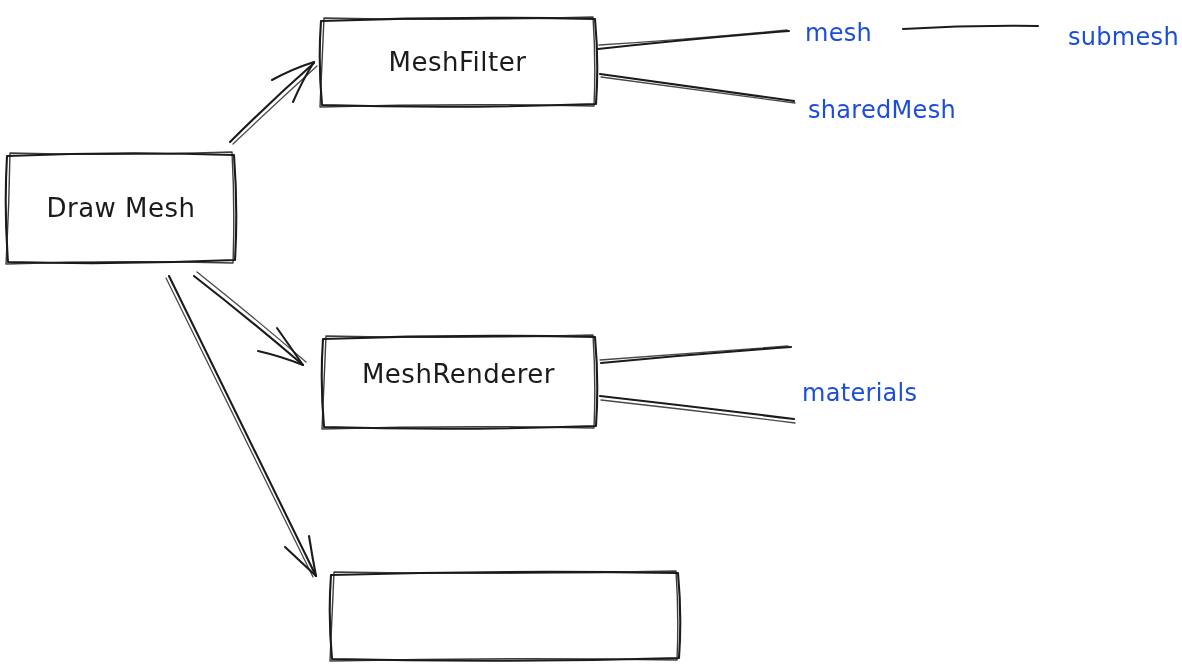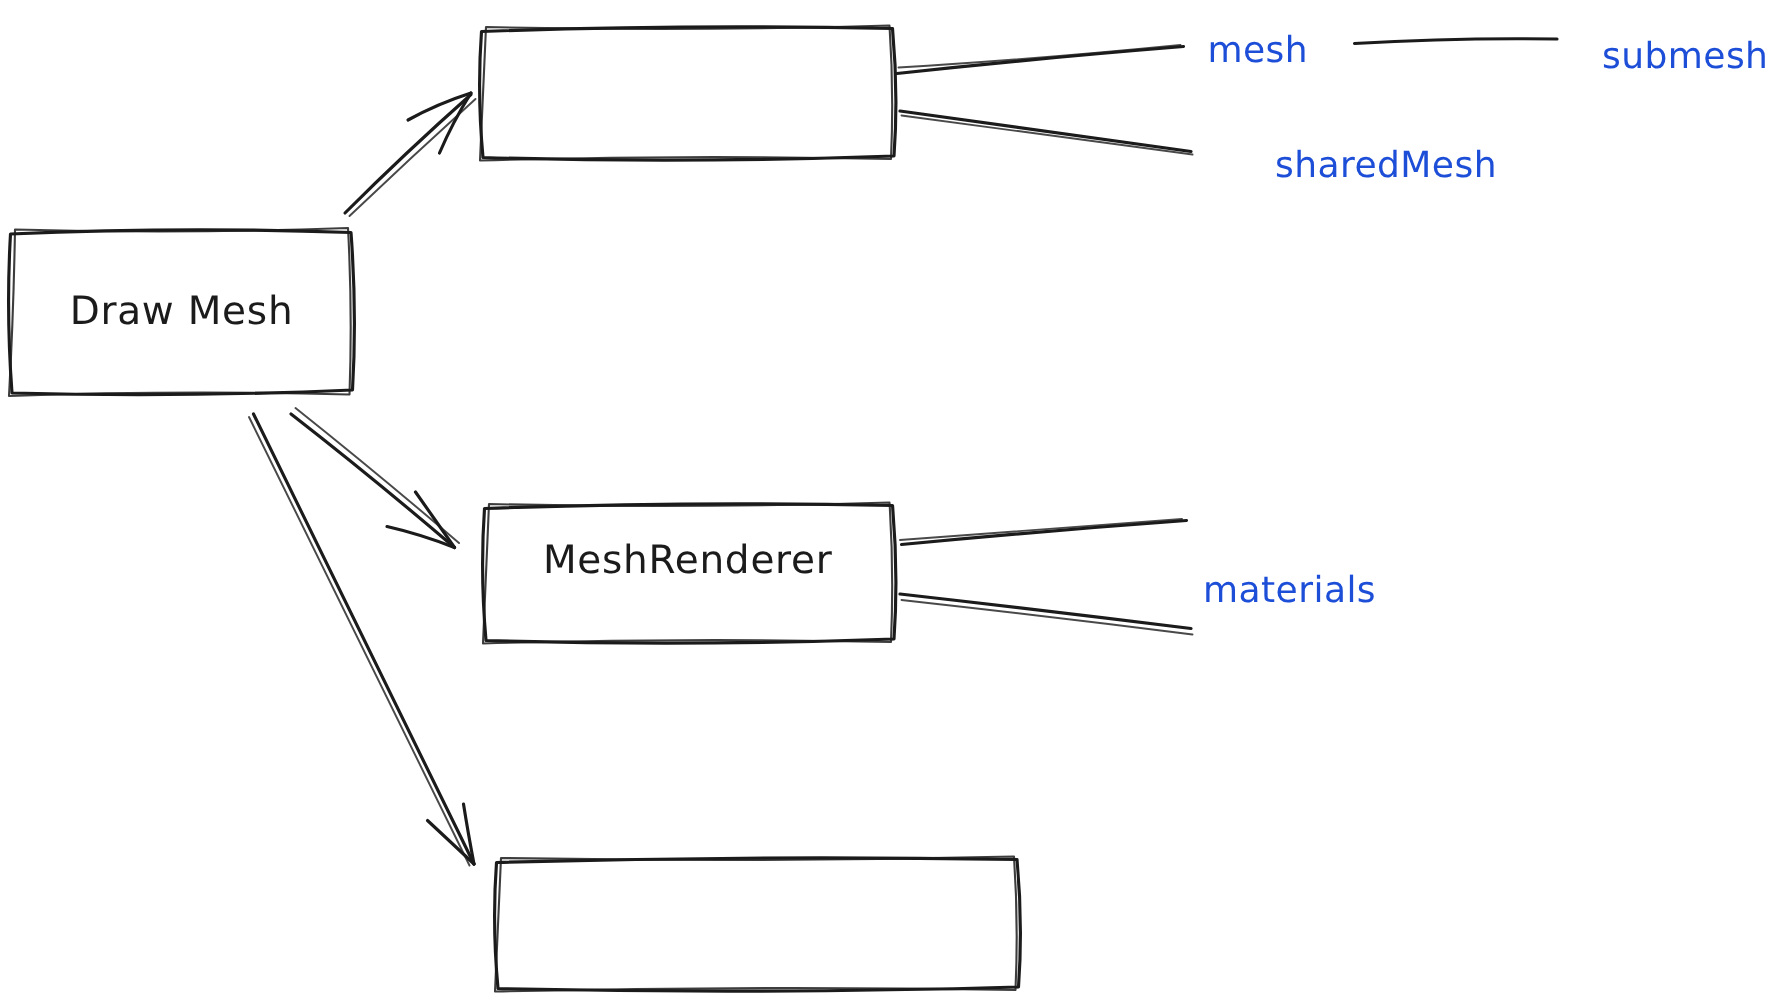--- a/index.html
+++ b/index.html
@@ -122,26 +122,27 @@
     </g>
 
     <g>
       <path class="edge" d="M600,396 Q697,407 794,419"></path>
       <path class="edge2" d="M601,400 Q700,411 795,423"></path>
     </g>
   </svg>
 
   <div class="node-label" style="left:5px; top:153px; width:232px; height:110px;">Draw Mesh</div>
 
+  <div class="node-label" style="left:318px; top:18px; width:279px; height:88px;">MeshFilter</div>
 
   <div class="node-label" style="left:320px; top:336px; width:277px; height:76px;">MeshRenderer</div>
 
 
   <div class="prop-label" style="left:805px; top:19px;">mesh</div>
 
   <div class="prop-label" style="left:1068px; top:23px;">submesh</div>
 
-  <div class="prop-label" style="left:808px; top:96px;margin-left:42px;">sharedMesh</div>
+  <div class="prop-label" style="left:808px; top:96px;">sharedMesh</div>
 
   <div class="prop-label" style="left:802px; top:334px;margin-top:45px;">materials</div>
 
 
 </div>
 
 </body></html>

